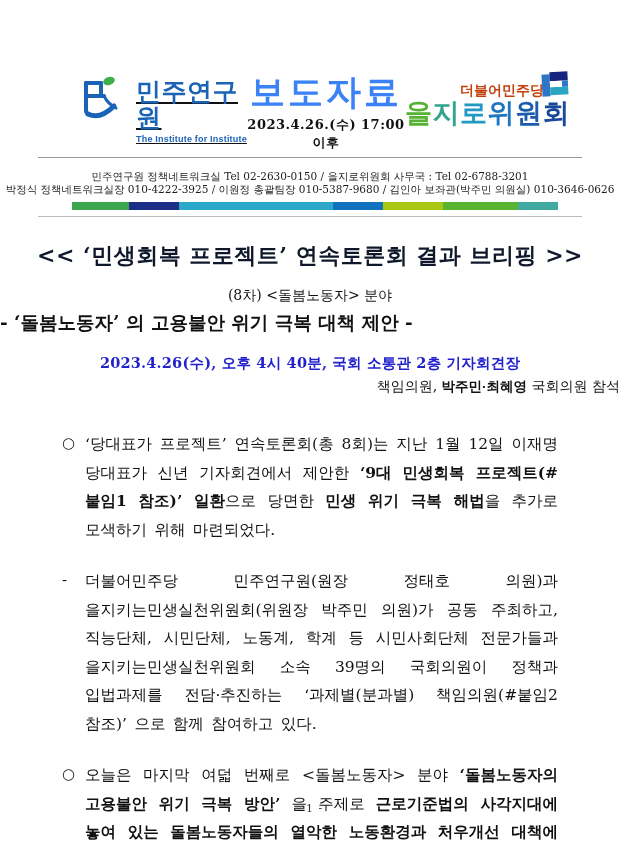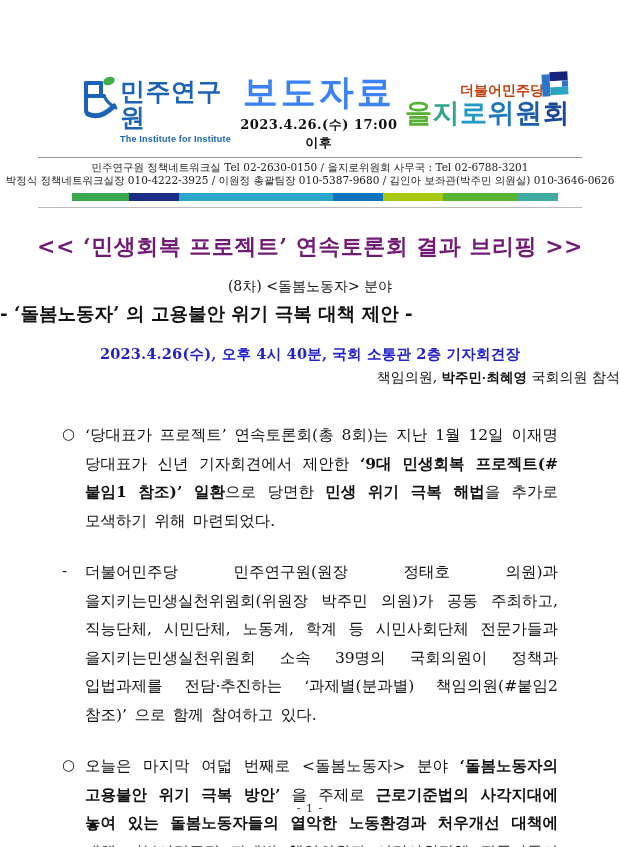--- a/index.html
+++ b/index.html
@@ -13,21 +13,21 @@
     color: #111;
     overflow: hidden;
   }
   
   .header {
     display: flex;
     justify-content: space-between;
     align-items: flex-start;
     padding: 74px 50px 0 76px;
   }
-  .logo-left { display: flex; align-items: flex-start; gap: 0; width: 172px; }
+  .logo-left { display: flex; align-items: flex-start; gap: 16px; width: 172px; text-decoration: underline; }
   .logo-glyph svg { display: block; }
   .logo-text { padding-top: 4px; }
   .logo-kr {
     font-family: "Liberation Sans", sans-serif;
     font-weight: 800; font-size: 25px; letter-spacing: 0.5px;
     color: #1b63b6; line-height: 1.05;
   }
   .logo-en {
     font-family: "Liberation Sans", sans-serif;
     font-weight: 700; font-size: 9px; color: #1b63b6; margin-top: 3px;
@@ -50,28 +50,28 @@
     font-family: Liberation Sans, sans-serif;
     font-weight: 900; font-size: 27px; line-height: 1.1; letter-spacing: 0.5px;
     white-space: nowrap;
   }
   .flag-icon { position: absolute; top: -4px; right: 0; }
   
   .rule { border-top: 1px solid #9a9a9a; margin: 5px 38px 0 38px; }
   .rule2 { border-top: 1px solid #bcbcbc; margin-top: 6px; }
   .contacts {
     text-align: center; font-size: 10.5px; color: #1c1c1c;
-    line-height: 1.3; margin-top: 3px; white-space: nowrap;
+    line-height: 1.3; margin-top: 12px; white-space: nowrap;
   }
   .color-bar { display: flex; height: 8px; margin: 5px 62px 0 72px; }
   .color-bar > div { height: 100%; }
   
   .main-title {
     text-align: center; font-size: 22px; font-weight: 700;
-    letter-spacing: 0.5px; margin-top: 24px; color: #701a75;
+    letter-spacing: 0.5px; margin-top: 24px; color: #0f172a;
   }
   .session-line { text-align: center; font-size: 14px; margin-top: 16px; }
   .subtitle-line { text-align: left; font-size: 18.5px; font-weight: 700; margin-top: 5px; }
   .event-info {
     text-align: center; font-size: 14.5px; font-weight: 700;
     color: #2222cc; margin-top: 19px; letter-spacing: 0.2px;
   }
   .attendees { text-align: right; font-size: 14px; margin-top: 5px; }
   .attendees .b { font-weight: 700; font-family: "Liberation Sans", sans-serif; font-size: 13.5px; }
   

